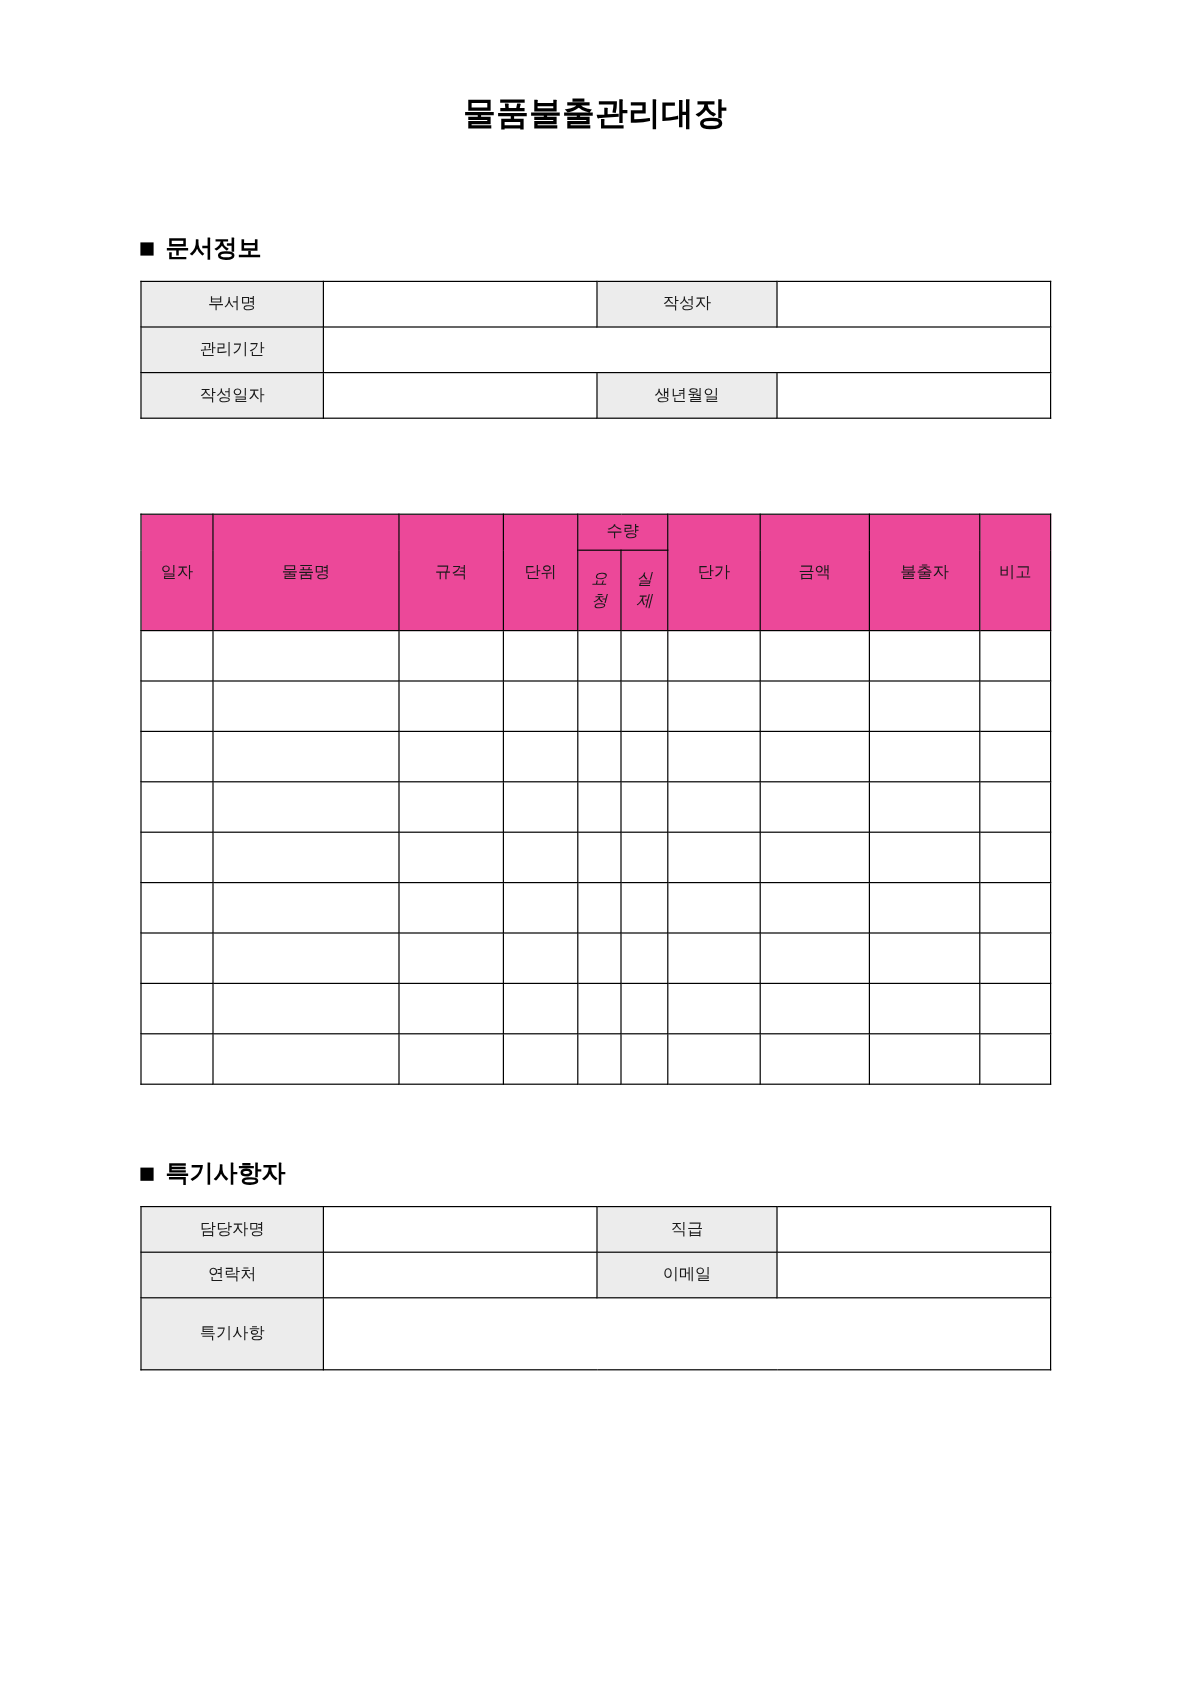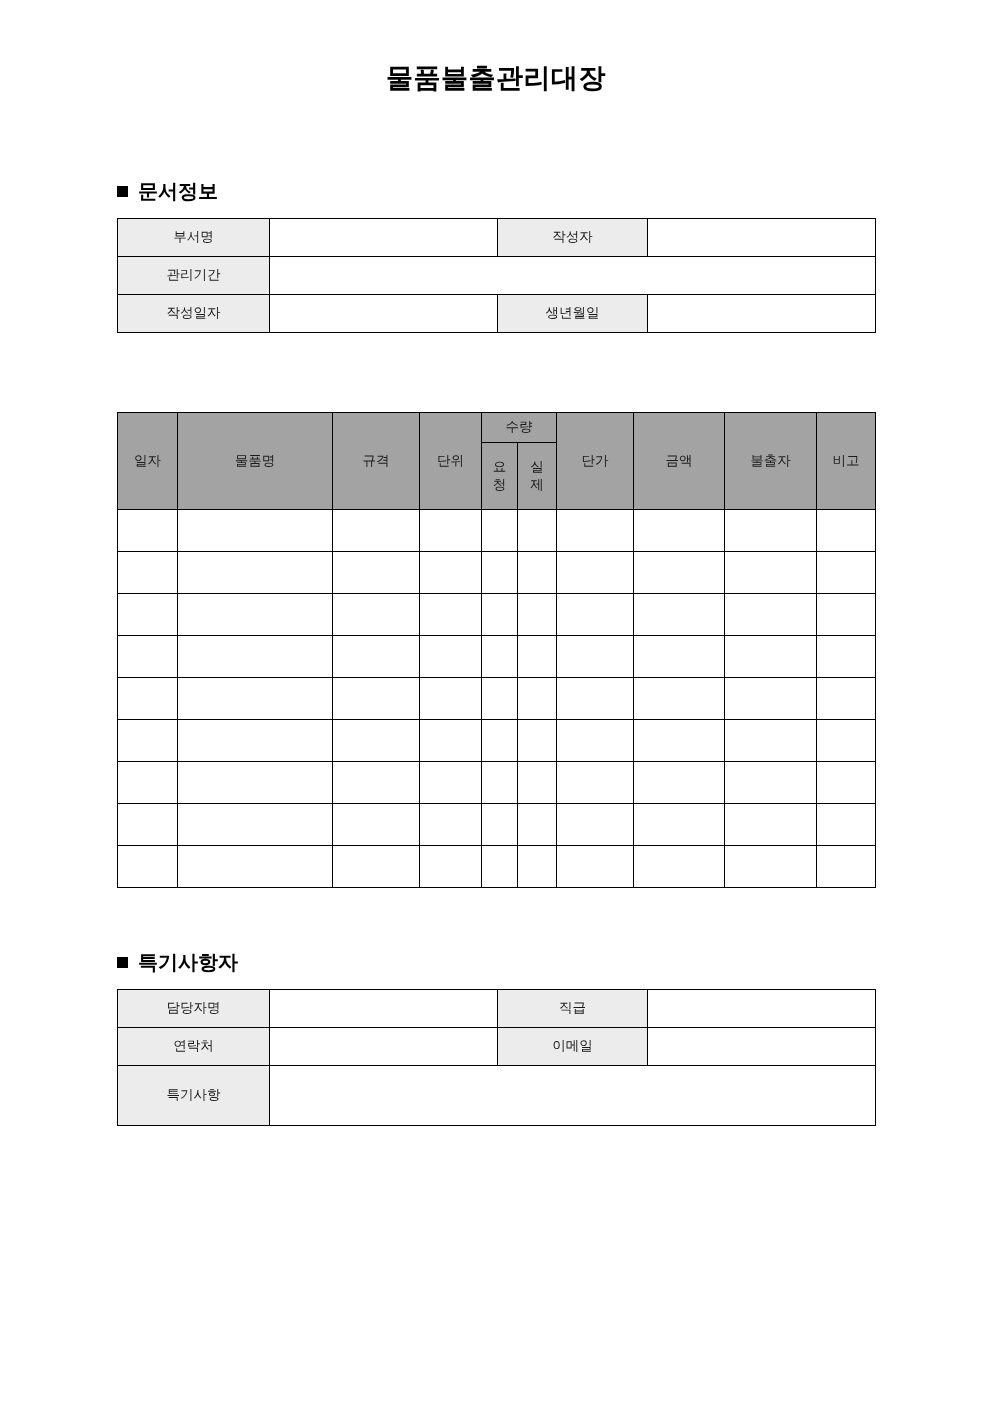--- a/index.html
+++ b/index.html
@@ -22,21 +22,21 @@
     padding: 0 117px;
   }
 
   
   .doc-title {
     text-align: center;
     font-size: 27px;
     font-weight: bold;
     letter-spacing: 0.5px;
     margin: 0;
-    padding-top: 62px;
+    padding-top: 78px;
     line-height: 1.2;
   }
 
   
   .section-heading {
     display: flex;
     align-items: center;
     gap: 10px;
     font-size: 15px;
     font-weight: bold;
@@ -102,32 +102,33 @@
     border: 1px solid #000000;
     font-size: 13.5px;
     font-weight: normal;
     padding: 0;
     text-align: center;
     vertical-align: middle;
     color: #1a1a1a;
     line-height: 1.25;
   }
   table.ledger th {
-    background: #a3a3a3;
+    background: #ec4899;
   }
   th.qty-top { height: 29px; }
   th.qty-sub { height: 66px; }
   th.tall-head { height: 95px; }
   tr.data-row td { height: 41px; background: #ffffff; }
 
   .narrow-wrap {
     display: inline-block;
     width: 1em;
     word-break: break-all;
     line-height: 1.35;
+    font-style: italic;
   }
 </style>
 </head>
 <body>
 
 <div class="page">
 
   <h1 class="doc-title">물품불출관리대장</h1>
 
   <div class="sp-after-title"></div>

